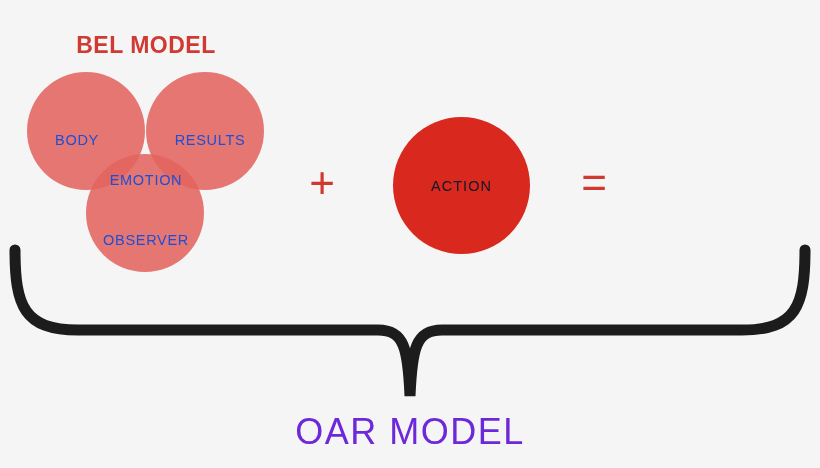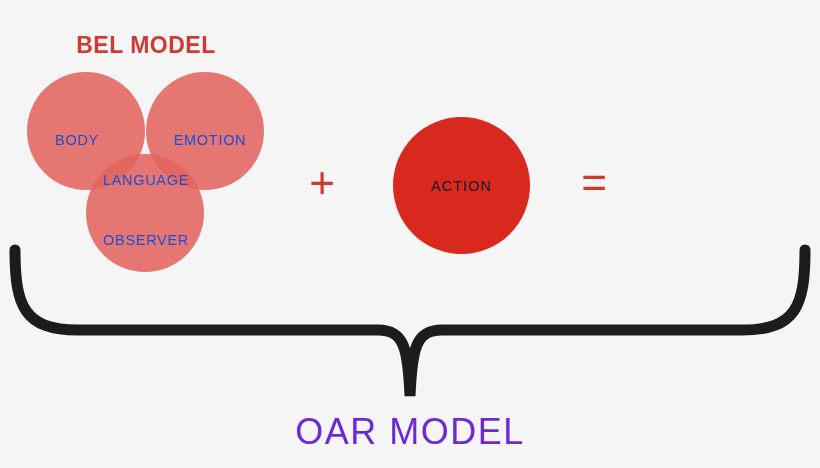--- a/index.html
+++ b/index.html
@@ -132,22 +132,22 @@
 <div id="stage">
 
   <div class="bel-title">BEL MODEL</div>
 
   <div class="venn">
     <div class="venn-circle venn-body"></div>
     <div class="venn-circle venn-emotion"></div>
     <div class="venn-circle venn-language"></div>
 
     <div class="venn-label label-body">BODY</div>
-    <div class="venn-label label-emotion">EMOTION</div>
-    <div class="venn-label label-observer">LANGUAGE</div>
+    <div class="venn-label label-emotion">RESULTS</div>
+    <div class="venn-label label-observer">EMOTION</div>
     <div class="venn-label label-language">OBSERVER</div>
   </div>
 
   <div class="operator op-plus">+</div>
 
   <div class="solid-circle circle-action">
     <span class="solid-label">ACTION</span>
   </div>
 
   <div class="operator op-equal">=</div>

